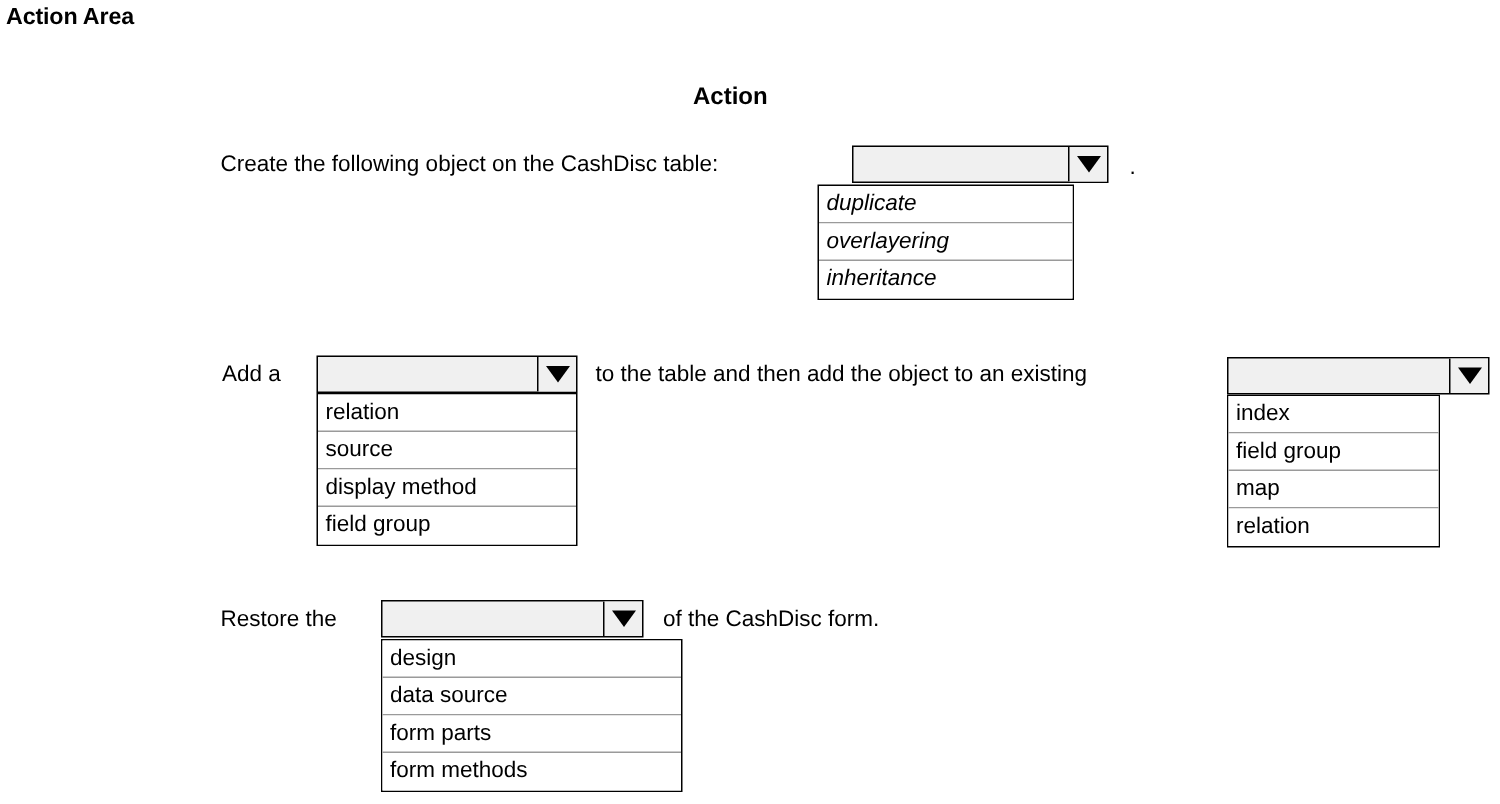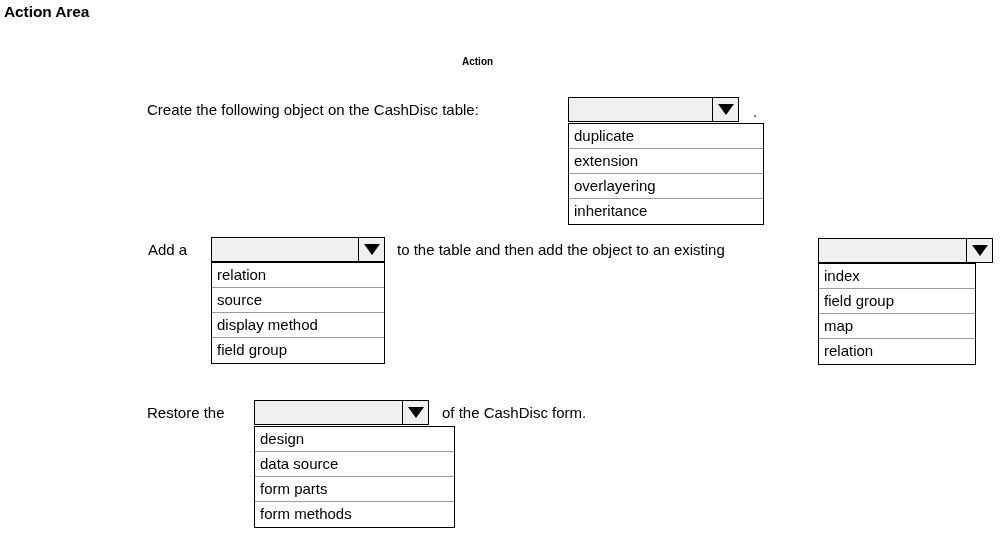--- a/index.html
+++ b/index.html
@@ -20,21 +20,21 @@
     position: absolute;
     left: 4px;
     top: 3px;
     font-size: 15.5px;
     font-weight: bold;
     letter-spacing: -0.1px;
   }
 
   .column-header {
     position: absolute;
-    font-size: 10px;
+    font-size: 16px;
     font-weight: bold;
   }
 
   .static-text {
     position: absolute;
     font-size: 15px;
     white-space: nowrap;
     line-height: 1;
   }
 
@@ -111,23 +111,22 @@
 
 <div class="static-text" style="left:147px; top:102px;text-align:right;">Create the following object on the CashDisc table:</div>
 
 <div class="combo" style="left:568px; top:97px; width:171px;">
   <div class="combo-value"></div>
   <div class="combo-arrow">
       <span class="tri"></span>
     </div>
 </div>
 
-<div class="optlist" style="left:568px; top:123px; width:196px;">
+<div class="optlist" style="left:545px; top:123px; width:171px;font-style:italic;">
   <div class="opt">duplicate</div>
-  <div class="opt">extension</div>
   <div class="opt">overlayering</div>
   <div class="opt">inheritance</div>
 </div>
 
 <div class="period" style="left:753px; top:103px;">.</div>
 
 <div class="static-text" style="left:148px; top:242px;">Add a</div>
 
 <div class="combo" style="left:211px; top:237px; width:174px;">
   <div class="combo-value"></div>
@@ -145,21 +144,21 @@
 
 <div class="static-text" style="left:397px; top:242px;">to the table and then add the object to an existing</div>
 
 <div class="combo" style="left:818px; top:238px; width:175px;">
   <div class="combo-value"></div>
   <div class="combo-arrow">
       <span class="tri"></span>
     </div>
 </div>
 
-<div class="optlist" style="left:818px; top:263px; width:158px;">
+<div class="optlist" style="left:818px; top:263px; width:142px;">
   <div class="opt">index</div>
   <div class="opt">field group</div>
   <div class="opt">map</div>
   <div class="opt">relation</div>
 </div>
 
 <div class="static-text" style="left:147px; top:405px;">Restore the</div>
 
 <div class="combo" style="left:254px; top:400px; width:175px;">
   <div class="combo-value"></div>

